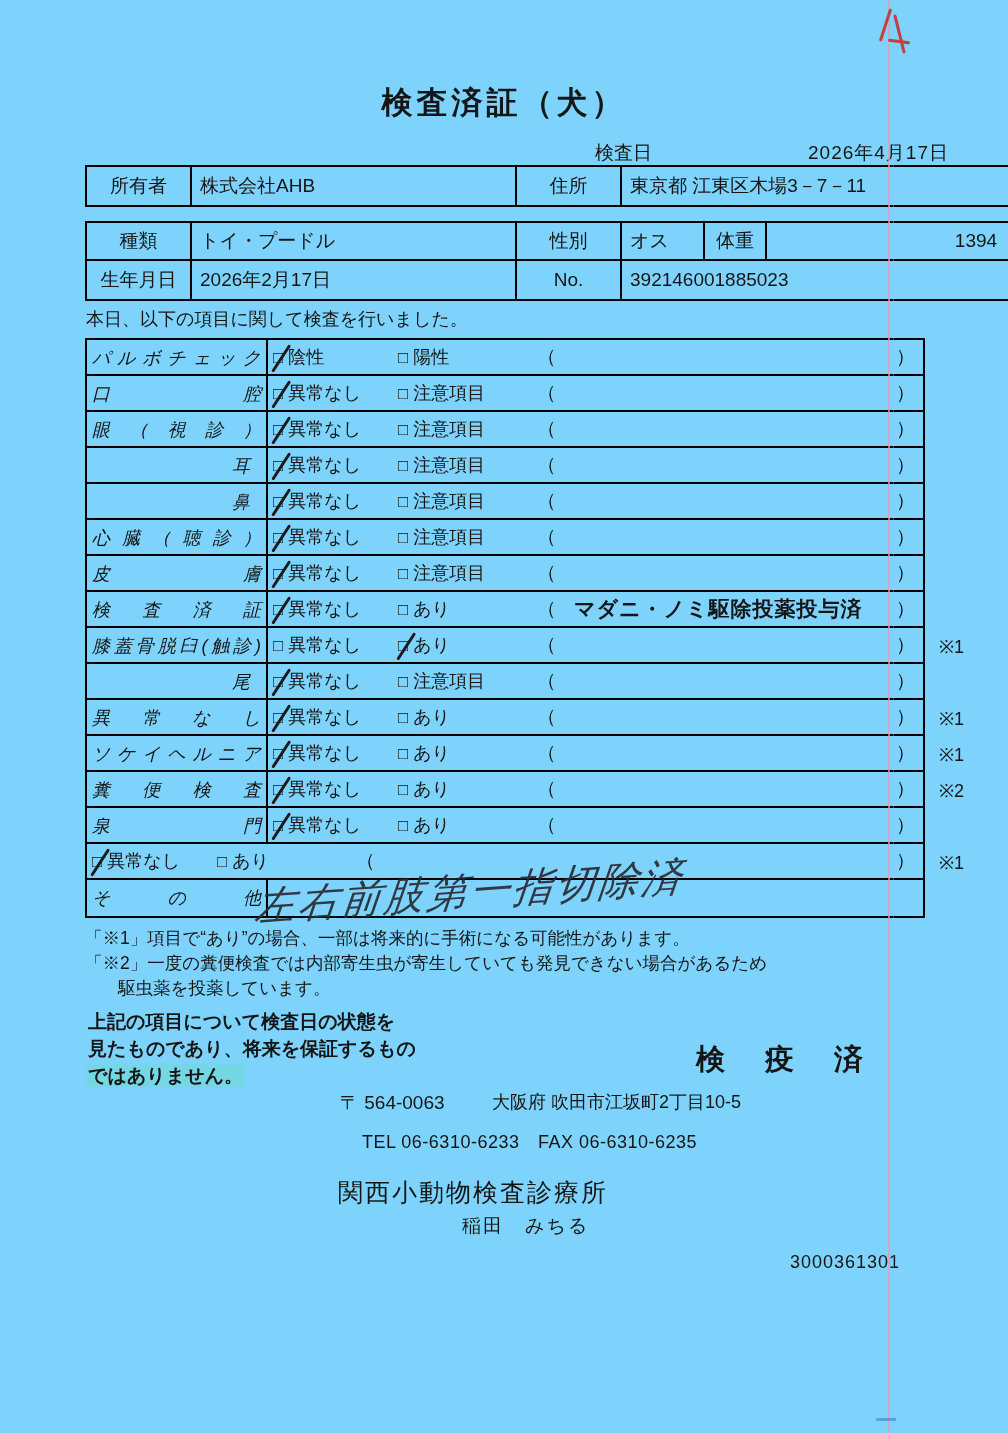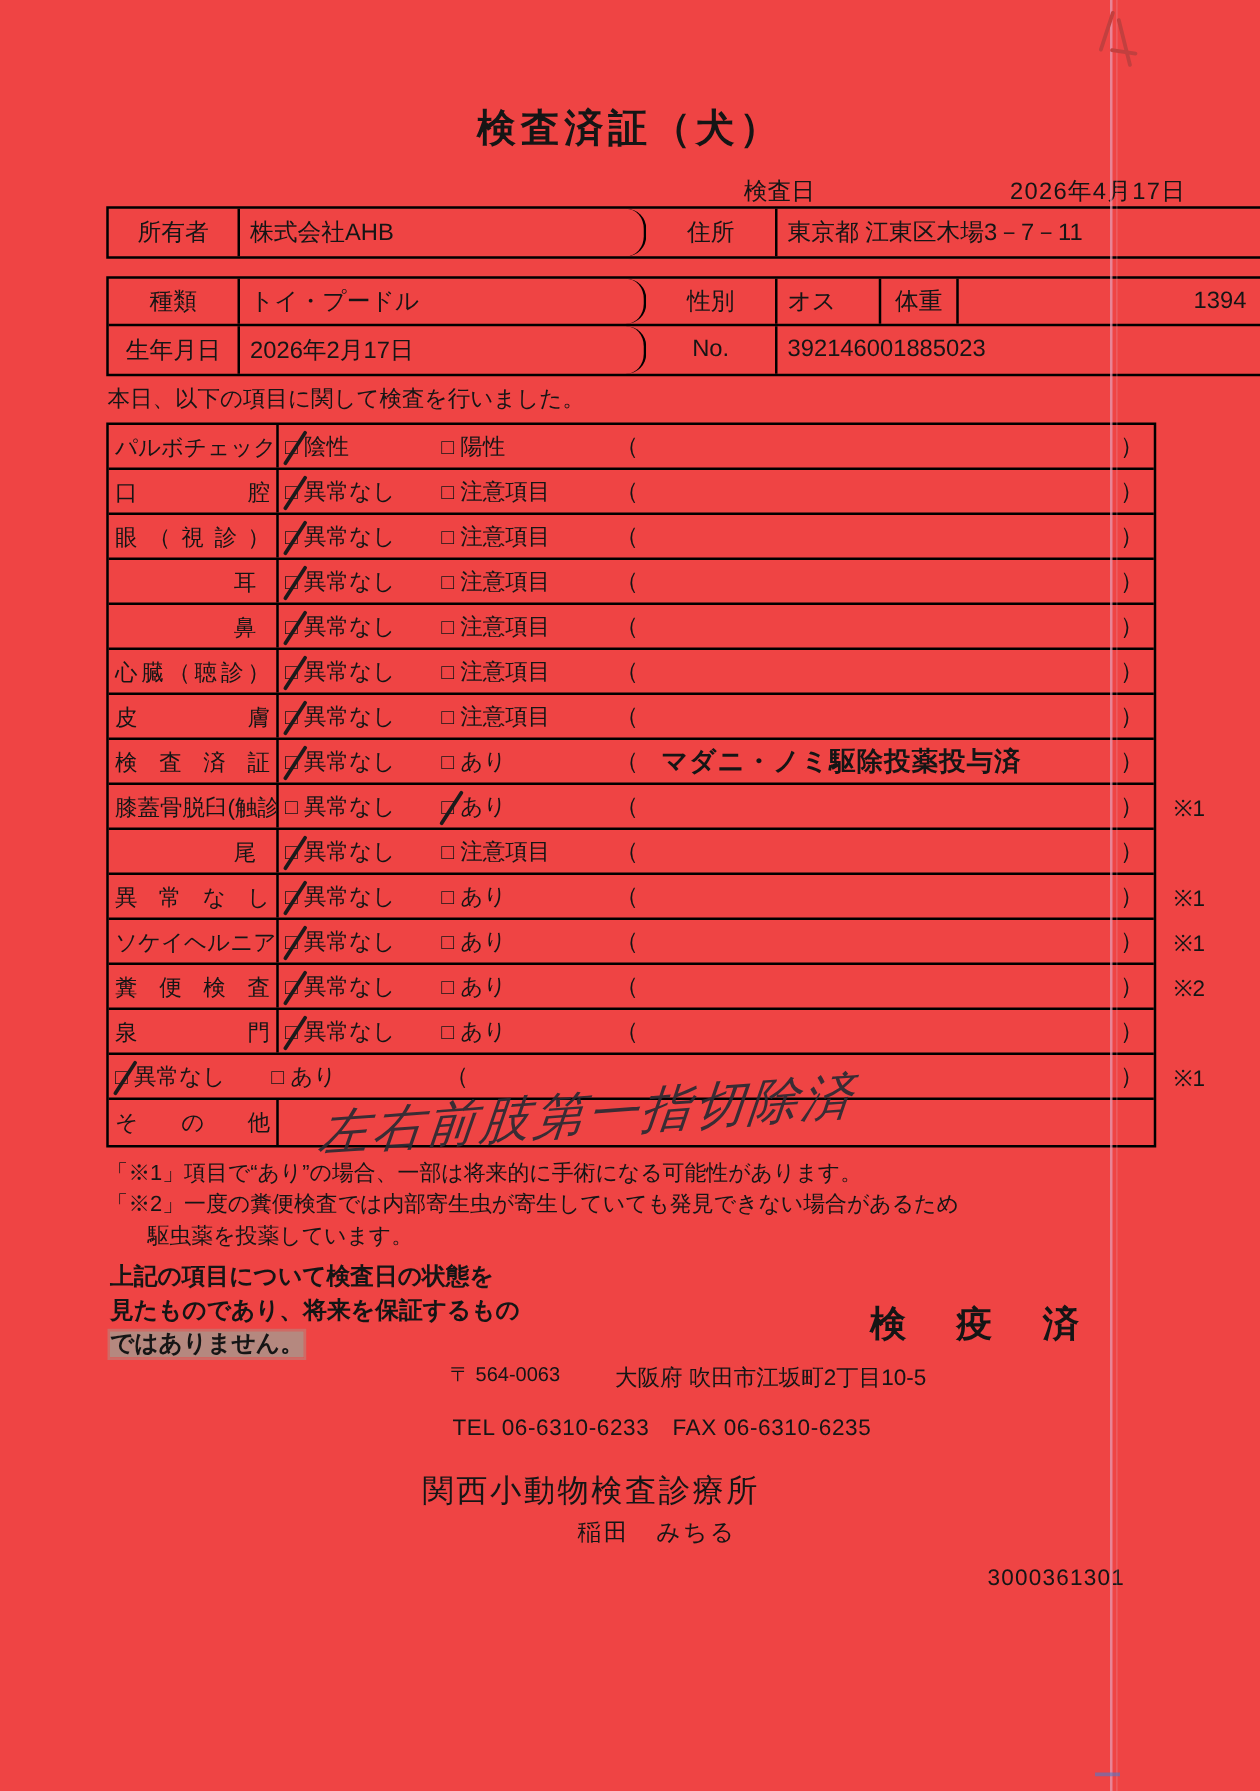--- a/index.html
+++ b/index.html
@@ -1,19 +1,19 @@
 <!DOCTYPE html>
 <html><head>
 <meta charset="utf-8">
 <style>
   * { margin:0; padding:0; box-sizing:border-box; }
   html,body { background:#e8e8e8; }
   .page {
     position:relative; width:1008px; height:1433px; margin:0 auto;
-    background:#ef4444; font-family:"Liberation Sans", sans-serif; color:#151515;
+    background:#7dd3fc; font-family:"Liberation Sans", sans-serif; color:#151515;
     overflow:hidden;
   }
 
   
   .title {
     position:absolute; top:82px; left:0; width:100%;
     text-align:center; font-size:31px; letter-spacing:4px; font-weight:600;
   }
   .insp-date-label { position:absolute; top:140px; left:595px; font-size:19px; }
   .insp-date-value { position:absolute; top:140px; left:808px; font-size:19px; letter-spacing:1px; }
@@ -23,35 +23,35 @@
   .owner-table { top:165px; }
   .pet-table   { top:221px; }
   .info-row { display:flex; height:38px; border-bottom:2px solid #000; }
   .info-row:last-child { border-bottom:none; }
   .cell {
     display:flex; align-items:center; padding:0 8px;
     font-size:19px; border-right:2px solid #000; overflow:hidden; white-space:nowrap;
   }
   .cell:last-child { border-right:none; }
   .lab { justify-content:center; }
-  .w105 { width:105px; } .w325 { width:325px;border-radius:16px; } .w83 { width:83px; }
+  .w105 { width:105px; } .w325 { width:325px; } .w83 { width:83px; }
   .w62 { width:62px; }
   .grow { flex:1; }
   .weight-val { justify-content:flex-end; padding-right:14px;border-radius:13px; }
   .weight-unit { font-size:16px; margin-left:16px; }
 
   .intro { position:absolute; top:307px; left:86px; font-size:18px; }
 
   
   .checklist { position:absolute; top:338px; left:85px; width:840px; border:2px solid #000; }
   .chk-row { position:relative; display:flex; height:36px; border-bottom:2px solid #000; }
   .chk-row:last-child { border-bottom:none; }
   .chk-label {
-    width:136px; border-right:2px solid #000; padding:6px 5px 0 5px;
-    font-size:18px; text-align:justify; text-align-last:justify; white-space:nowrap; overflow:hidden;
+    width:181px; border-right:2px solid #000; padding:6px 5px 0 5px;
+    font-size:18px; text-align:justify; text-align-last:justify; white-space:nowrap; overflow:hidden;font-style:italic;
   }
   .chk-label.single { text-align-last:right; padding-right:16px; }
   .chk-body { flex:1; display:flex; align-items:center; }
   .opt { display:flex; align-items:center; font-size:18px; }
   .opt1 { width:130px; padding-left:5px; }
   .opt2 { width:135px; }
   .box { position:relative; font-size:17px; margin-right:5px; line-height:1; }
   .opt.checked .box::after {
     content:""; position:absolute; left:-8px; top:8px; width:32px; height:2.5px;
     background:#1b1b1b; transform:rotate(-57deg); border-radius:2px;
@@ -73,21 +73,21 @@
   .footnotes { position:absolute; top:926px; left:85px; font-size:17.5px; line-height:25px; }
   .footnote-line.indent { margin-left:33px; }
   .disclaimer { position:absolute; top:1008px; left:88px; font-size:19px; font-weight:700; line-height:27px; }
   .disclaimer .hl { background:rgba(110,220,200,.45); box-shadow:0 0 0 2px rgba(110,220,200,.25); }
 
   
   .stamp {
     position:absolute; top:1040px; left:696px; font-size:29px; font-weight:700;
     letter-spacing:16px; white-space:nowrap;
   }
-  .postal   { position:absolute; top:1090px; left:360px; font-size:16px; }
+  .postal   { position:absolute; top:1090px; left:340px; font-size:19px; }
   .cladr    { position:absolute; top:1090px; left:492px; font-size:18px; }
   .telfax   { position:absolute; top:1130px; left:362px; font-size:18px; letter-spacing:.5px; }
   .clname   { position:absolute; top:1176px; left:338px; font-size:25px; letter-spacing:2px; }
   .clperson { position:absolute; top:1213px; left:462px; font-size:19px; letter-spacing:2px; }
   .doccode  { position:absolute; top:1252px; left:790px; font-size:18px; letter-spacing:1px; }
 
   
   .pink-line { position:absolute; top:0; left:888px; width:2px; height:1433px; opacity:.75; }
   .pink-line2 { position:absolute; top:0; left:893px; width:1px; height:1433px; opacity:.35; }
   .red-mark1 { position:absolute; top:8px;  left:884px; width:3px; height:34px; transform:rotate(18deg); border-radius:2px; }

